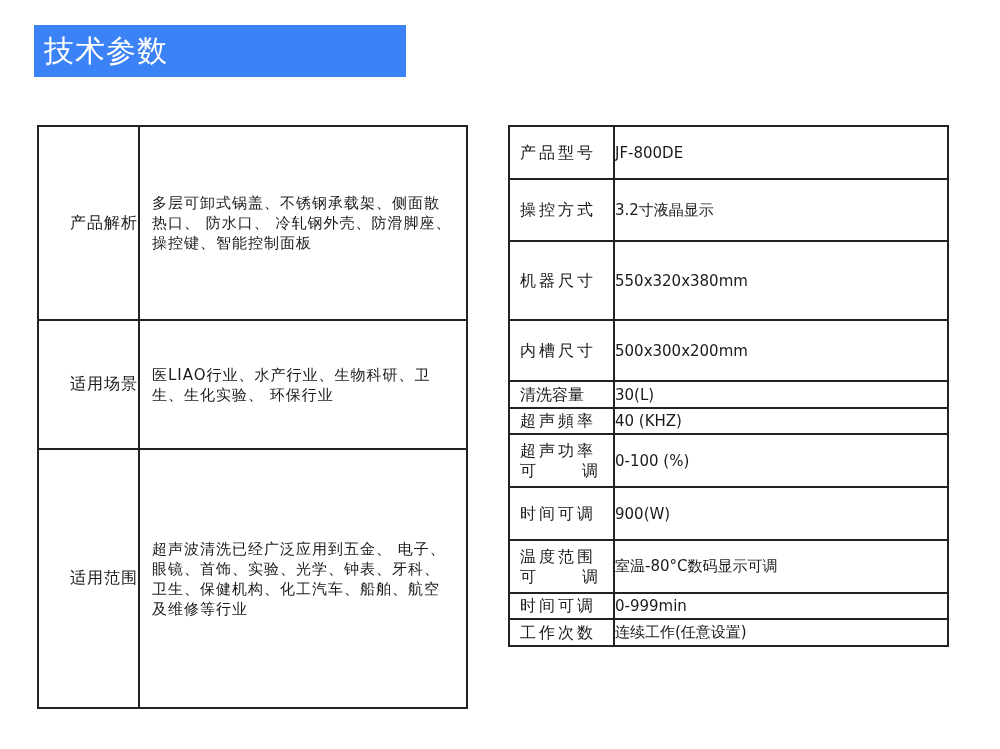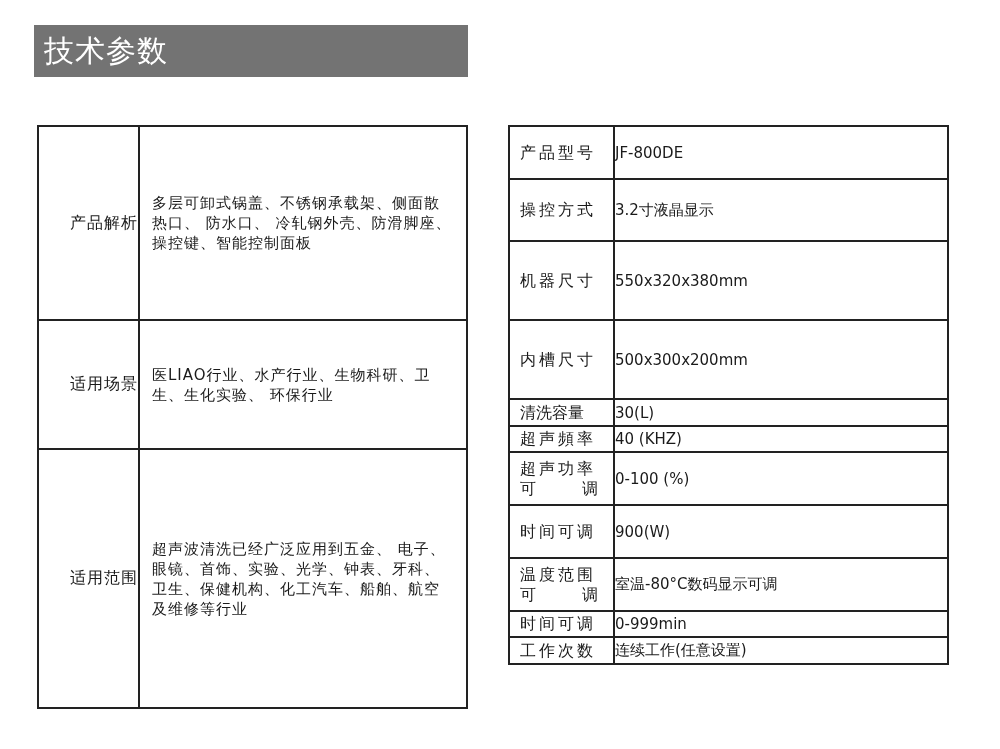--- a/index.html
+++ b/index.html
@@ -2,22 +2,22 @@
 <html><head>
 <meta charset="utf-8">
 <style>
   * { box-sizing: border-box; margin: 0; padding: 0; }
   body {
     width: 1000px; height: 749px; background: #ffffff; position: relative;
     font-family: "DejaVu Sans", "Liberation Sans", sans-serif; color: #1a1a1a;
     overflow: hidden;
   }
   .banner {
-    position: absolute; left: 34px; top: 25px; width: 434px; height: 52px;
-    background: #737373;
+    position: absolute; left: 34px; top: 25px; width: 372px; height: 52px;
+    background: #3b82f6;
     padding-left: 20px;
   }
   .banner-title {
     position: absolute; left: 10px; top: 6px; font-size: 30px; color: #ffffff;
     letter-spacing: 1px; line-height: 40px;
   }
   table { border-collapse: collapse; position: absolute; table-layout: fixed; }
   td { border: 2px solid #222; font-size: 16px; vertical-align: middle; margin-left: 26px; }
   .left-table { left: 37px; top: 125px; width: 431px; }
   .left-table td.label { width: 101px; text-align: right; font-size: 16px; letter-spacing: 1px; }
@@ -58,21 +58,21 @@
     <td class="value">JF-800DE</td>
   </tr>
   <tr style="height:62px">
     <td class="label">操控方式</td>
     <td class="value">3.2寸液晶显示</td>
   </tr>
   <tr style="height:79px">
     <td class="label">机器尺寸</td>
     <td class="value">550x320x380mm</td>
   </tr>
-  <tr style="height:79px">
+  <tr style="height:61px">
     <td class="label">内槽尺寸</td>
     <td class="value">500x300x200mm</td>
   </tr>
   <tr style="height:27px">
     <td class="label" style="letter-spacing:0">清洗容量</td>
     <td class="value">30(L)</td>
   </tr>
   <tr style="height:26px">
     <td class="label">超声頻率</td>
     <td class="value">40 (KHZ)</td>

